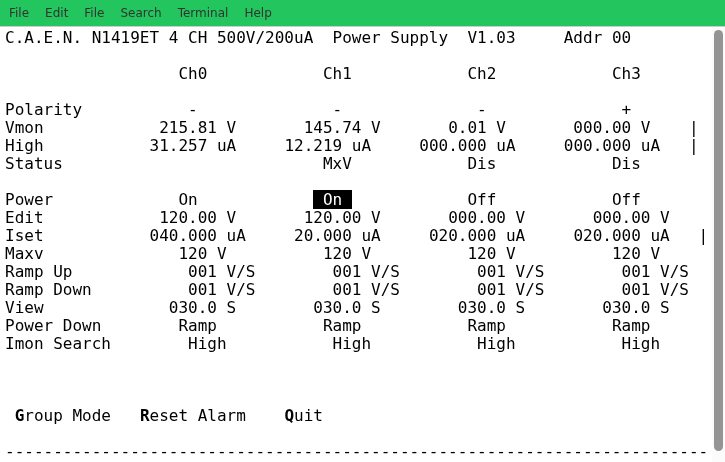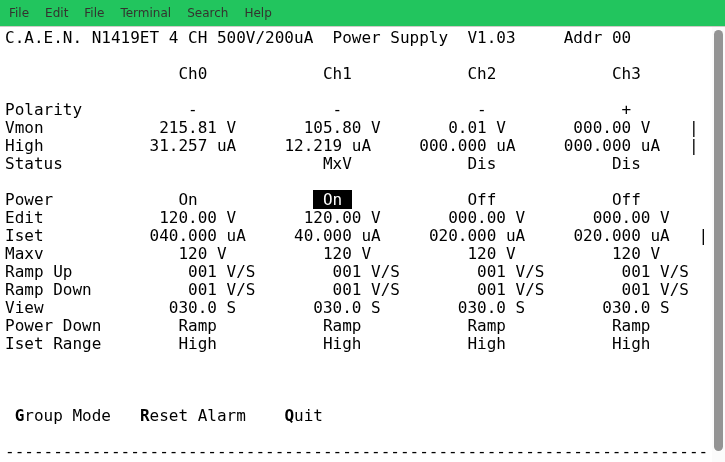--- a/index.html
+++ b/index.html
@@ -34,44 +34,44 @@
     background:#949494;border-radius:5px;
   }
 </style>
 </head>
 <body>
 
 <div class="menubar">
   <span class="item">File</span>
   <span class="item">Edit</span>
   <span class="item">File</span>
+  <span class="item">Search</span>
   <span class="item">Terminal</span>
-  <span class="item">Search</span>
   <span class="item">Help</span>
 </div>
 
 <div class="terminal">
   <pre id="screen"><span>C.A.E.N.</span> <span>N1419ET 4 CH 500V/200uA</span>  <span>Power Supply</span>  <span>V1.03</span>     <span>Addr 00</span>        <span>|</span>
                                                                          <span>|</span>
                   <span>Ch0</span>            <span>Ch1</span>            <span>Ch2</span>            <span>Ch3</span>       <span>|</span>
                                                                          <span>|</span>
 <span>Polarity</span>           <span>-</span>              <span>-</span>              <span>-</span>              <span>+</span>        <span>|</span>
-<span>Vmon</span>            <span>215.81 V</span>       <span>105.80 V</span>       <span>0.01 V</span>       <span>000.00 V</span>    <span>|</span>
+<span>Vmon</span>            <span>215.81 V</span>       <span>145.74 V</span>       <span>0.01 V</span>       <span>000.00 V</span>    <span>|</span>
 <span>High</span>           <span>31.257 uA</span>     <span>12.219 uA</span>     <span>000.000 uA</span>     <span>000.000 uA</span>   <span>|</span>
 <span>Status</span>                           <span>MxV</span>            <span>Dis</span>            <span>Dis</span>       <span>|</span>
                                                                          <span>|</span>
 <span>Power</span>             <span>On</span>            <span class="inv"> On </span>            <span>Off</span>            <span>Off</span>       <span>|</span>
 <span>Edit</span>            <span>120.00 V</span>       <span>120.00 V</span>       <span>000.00 V</span>       <span>000.00 V</span>    <span>|</span>
-<span>Iset</span>           <span>040.000 uA</span>     <span>40.000 uA</span>     <span>020.000 uA</span>     <span>020.000 uA</span>   <span>|</span>
+<span>Iset</span>           <span>040.000 uA</span>     <span>20.000 uA</span>     <span>020.000 uA</span>     <span>020.000 uA</span>   <span>|</span>
 <span>Maxv</span>              <span>120 V</span>          <span>120 V</span>          <span>120 V</span>          <span>120 V</span>     <span>|</span>
 <span>Ramp Up</span>            <span>001 V/S</span>        <span>001 V/S</span>        <span>001 V/S</span>        <span>001 V/S</span>  <span>|</span>
 <span>Ramp Down</span>          <span>001 V/S</span>        <span>001 V/S</span>        <span>001 V/S</span>        <span>001 V/S</span>  <span>|</span>
 <span>View</span>             <span>030.0 S</span>        <span>030.0 S</span>        <span>030.0 S</span>        <span>030.0 S</span>    <span>|</span>
 <span>Power Down</span>        <span>Ramp</span>           <span>Ramp</span>           <span>Ramp</span>           <span>Ramp</span>      <span>|</span>
-<span>Iset Range</span>        <span>High</span>           <span>High</span>           <span>High</span>           <span>High</span>      <span>|</span>
+<span>Imon Search</span>        <span>High</span>           <span>High</span>           <span>High</span>           <span>High</span>      <span>|</span>
                                                                          <span>|</span>
                                                                          <span>|</span>
                                                                          <span>|</span>
  <span><b>G</b>roup Mode</span>   <span><b>R</b>eset Alarm</span>    <span><b>Q</b>uit</span>                                        <span>|</span>
                                                                          <span>|</span>
 <span>-------------------------------------------------------------------------</span>
 </pre>
 </div>
 
 <div class="scrollbar">

